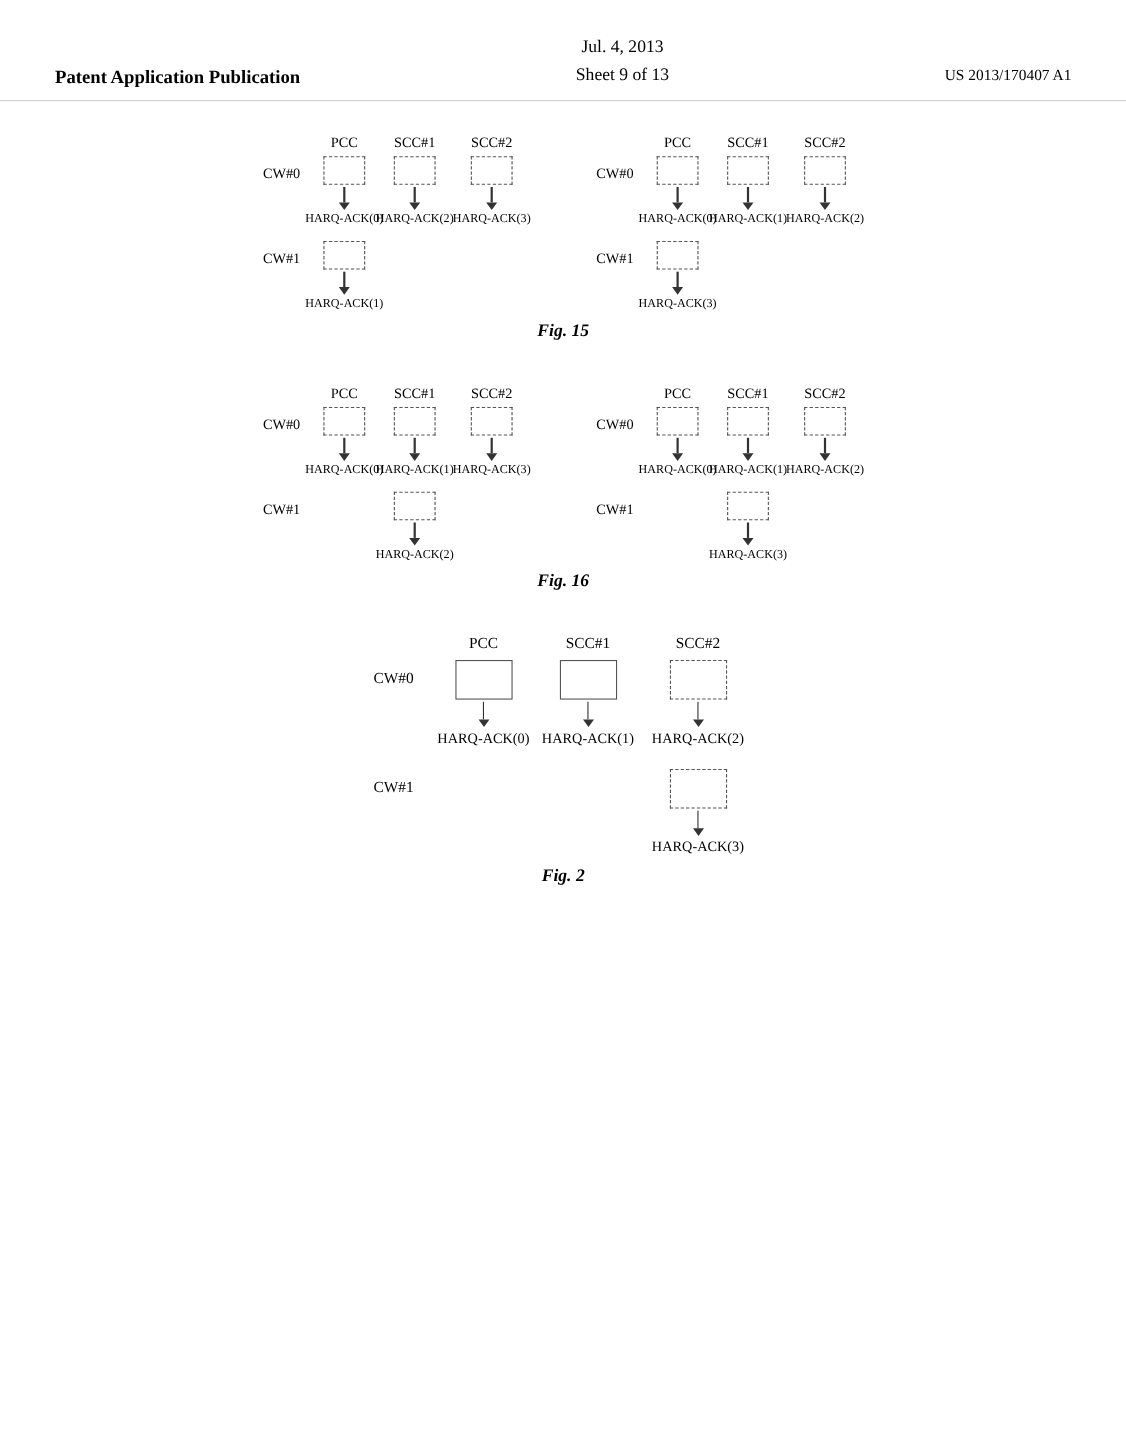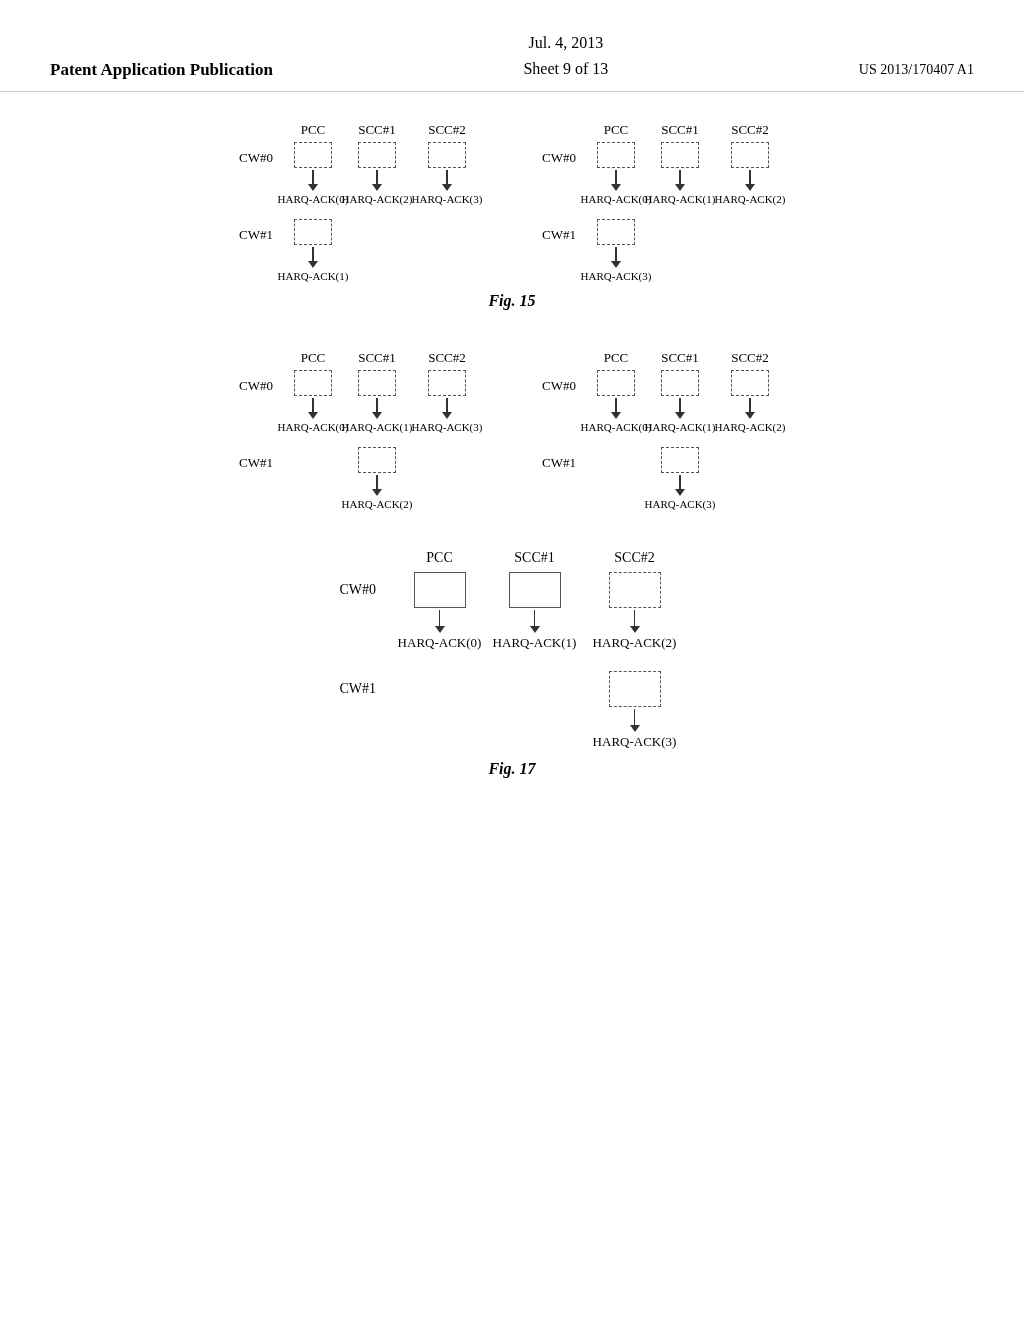--- a/index.html
+++ b/index.html
@@ -330,20 +330,21 @@
             <div class="arrow-container">
                 <div class="arrow-line" style="height:14px;"></div>
                 <div class="arrow-head"></div>
               </div>
             <div class="ack-text">HARQ-ACK(3)</div>
           </div>
         </div>
       </div>
 
     </div>
+    <div class="figure-label">Fig. 16</div>
   </div>
 
   <div class="figure-block">
     <div class="fig17-wrap">
       <div class="fig17-inner">
 
         <div style="display:flex; flex-direction:row; margin-left:55px; margin-bottom:6px;">
           <div style="width:90px; text-align:center; font-size:14px; font-weight:normal;">PCC</div>
           <div style="width:100px; text-align:center; font-size:14px; font-weight:normal;">SCC#1</div>
           <div style="width:100px; text-align:center; font-size:14px; font-weight:normal;">SCC#2</div>
@@ -389,16 +390,16 @@
             <div class="arrow-container">
                 <div class="arrow-line" style="height:16px;"></div>
                 <div class="arrow-head"></div>
               </div>
             <div class="ack-text" style="font-size:13px;">HARQ-ACK(3)</div>
           </div>
         </div>
 
       </div>
     </div>
-    <div class="figure-label">Fig. 17</div>
+    <div class="figure-label">Fig. 2</div>
   </div>
 
 </div>
 
 </body></html>

